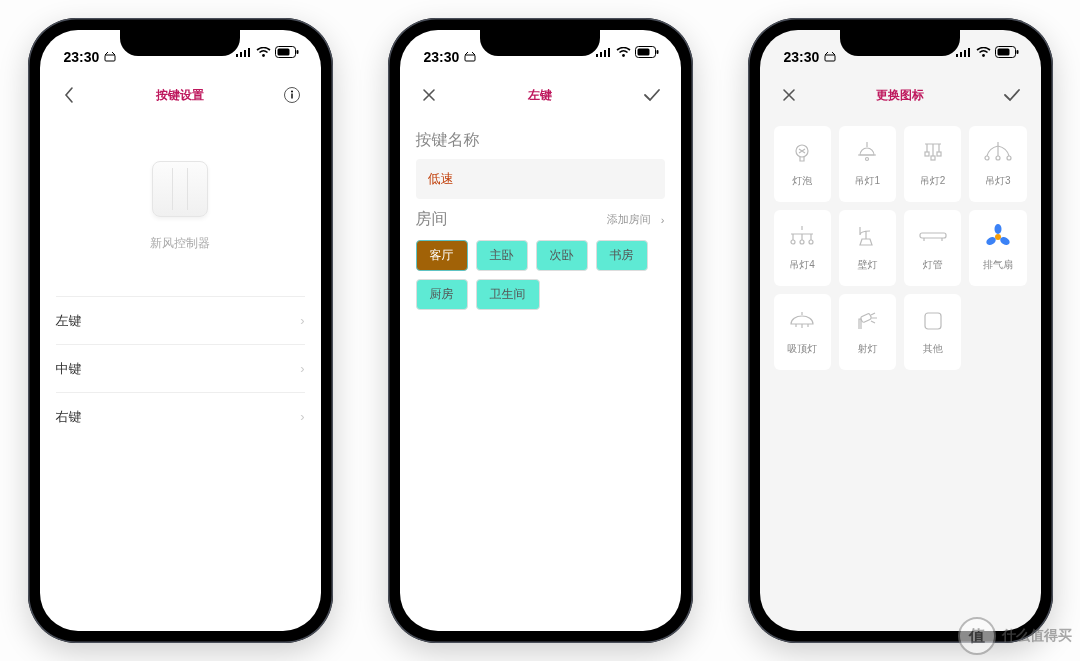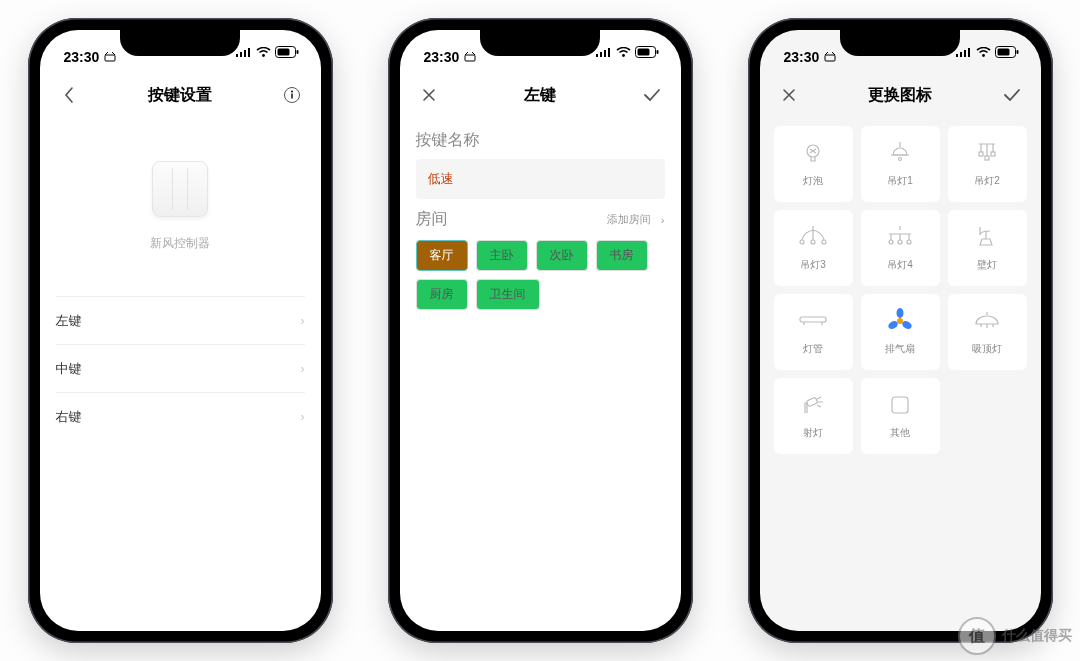--- a/index.html
+++ b/index.html
@@ -48,21 +48,21 @@
   }
   .status-left { display: flex; align-items: center; gap: 4px; margin-top: 10px; }
   .status-right { display: flex; align-items: center; gap: 4px; }
   .sb-icon { display: inline-flex; }
 
   .nav-bar {
     height: 42px;
     display: flex; align-items: center; justify-content: space-between;
     padding: 0 16px;
   }
-  .nav-title { flex: 1; text-align: center; font-size: 16px; font-weight: 600; color: #000000; }
+  .nav-title { flex: 1; text-align: center; font-size: 12px; font-weight: 600; color: #be185d; }
   .nav-btn { width: 26px; height: 26px; display: flex; align-items: center; justify-content: center; color: #555; }
 
   .content { padding: 0 16px; }
 
   
   .device-preview {
     height: 180px;
     display: flex; flex-direction: column; align-items: center; justify-content: center;
     gap: 18px;
   }
@@ -90,28 +90,28 @@
     background: #f5f5f5; border: none; border-radius: 4px;
     padding: 0 12px; font-size: 13px; color: #c2410c;
     outline: none;
   }
   .row-flex { display: flex; justify-content: space-between; align-items: center; }
   .add-room { font-size: 11px; color: #999; display: flex; align-items: center; gap: 10px; }
   .room-pills { display: flex; flex-wrap: wrap; gap: 8px; }
   .pill {
     padding: 6px 13px; font-size: 12px;
     border: 1px solid #ddd; border-radius: 4px;
-    color: #555; background: #22c55e;
+    color: #555; background: #5eead4;
   }
   .pill.active { background: #a16207; color: #fff; border-color: #5ec3c4; }
 
   
   .icon-grid {
     display: grid;
-    grid-template-columns: repeat(3, 1fr);
+    grid-template-columns: repeat(4, 1fr);
     gap: 8px;
     padding: 10px 14px 0;
   }
   .icon-card {
     background: #fff; border-radius: 6px;
     height: 76px;
     display: flex; flex-direction: column; align-items: center; justify-content: center;
     gap: 8px;
   }
   .icon-card .glyph { height: 26px; display: flex; align-items: center; justify-content: center; color: #bbb; }

